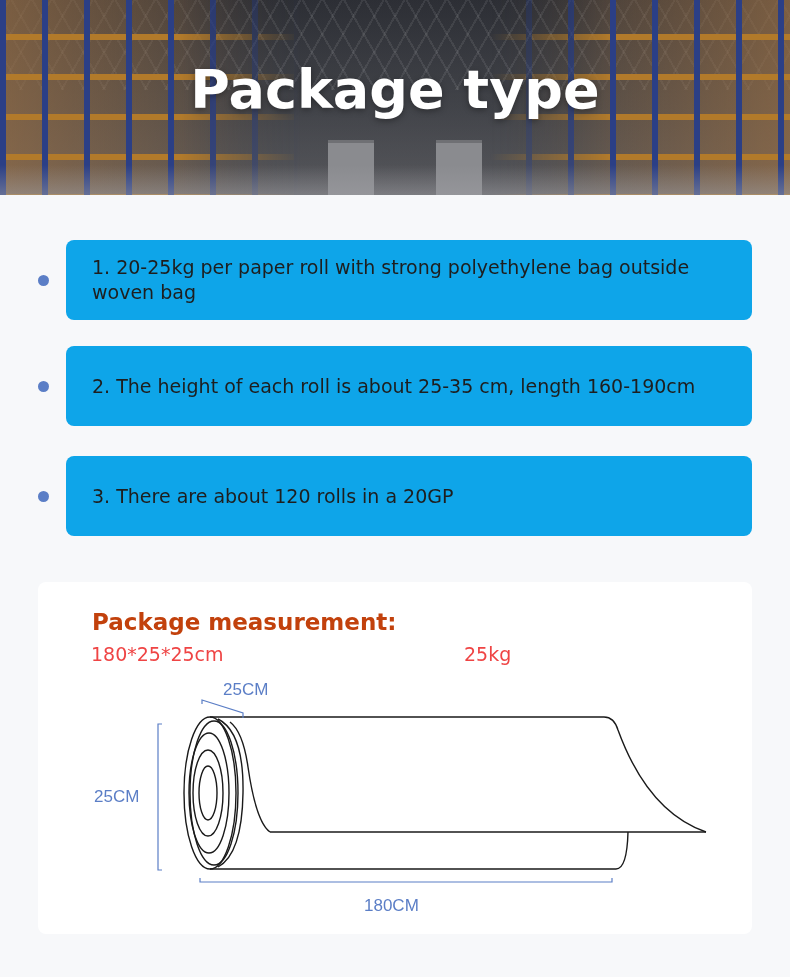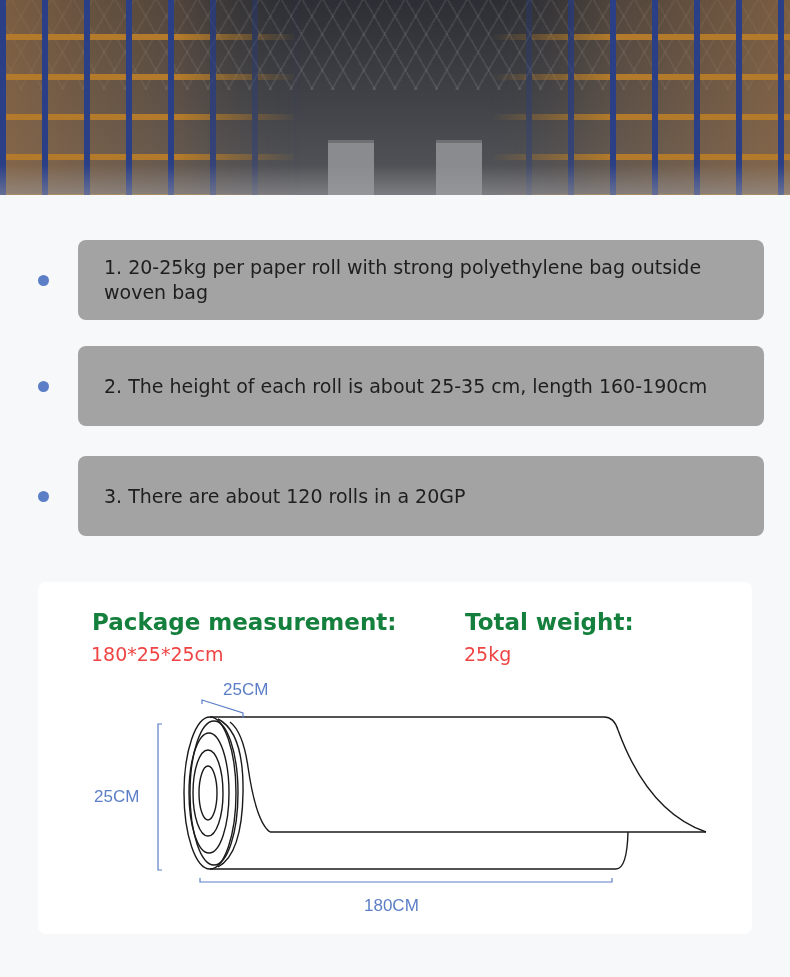--- a/index.html
+++ b/index.html
@@ -28,62 +28,62 @@
       linear-gradient(270deg, rgba(150,110,70,0.75), rgba(90,80,70,0.15));
     -webkit-mask-image: linear-gradient(270deg, #000 60%, transparent);
     mask-image: linear-gradient(270deg, #000 60%, transparent); }
   .hero .door { position:absolute; top:140px; width:46px; height:55px; background:#8a8b8f; border-top:3px solid #6f7074; }
   .hero .door.d1 { left:328px; } .hero .door.d2 { left:436px; }
   .hero .floor { position:absolute; left:0; bottom:0; width:790px; height:30px; background:linear-gradient(180deg, rgba(120,120,125,0), rgba(160,160,165,0.5)); }
   .hero h1 { position:absolute; left:0; top:58px; width:790px; text-align:center;
     font-family:"DejaVu Sans", sans-serif; font-weight:bold; font-size:54px; color:#fff; letter-spacing:0px;
     text-shadow:0 2px 6px rgba(0,0,0,0.35); }
 
-  .item { position:absolute; left:78px; width:686px; height:80px; background:#a3a3a3; border-radius:8px; }
+  .item { position:absolute; left:66px; width:686px; height:80px; background:#0ea5e9; border-radius:8px; }
   .item .text { position:absolute; left:26px; right:16px; top:50%; transform:translateY(-50%);
     font-size:19px; line-height:25px; color:#1e1e1e; }
   .dot { position:absolute; left:38px; width:11px; height:11px; border-radius:50%; background:#5b7ec6; }
 
   .card { position:absolute; left:38px; top:582px; width:714px; height:352px; background:#fff; border-radius:8px; }
-  .card .lbl { position:absolute; font-size:23px; font-weight:bold; color:#15803d; }
+  .card .lbl { position:absolute; font-size:23px; font-weight:bold; color:#c2410c; }
   .card .val { position:absolute; font-size:19px; color:#ef4444; }
   .card svg { position:absolute; left:0; top:0; }
   .dim { font-family:"Liberation Sans", sans-serif; font-size:17px; fill:#5b7ec6; }
 </style>
 </head>
 <body>
 
 <div class="hero">
   <div class="ceiling"></div>
   <div class="rack left"></div>
   <div class="rack right"></div>
   <div class="door d1"></div>
   <div class="door d2"></div>
   <div class="floor"></div>
+  <h1>Package type</h1>
 </div>
 
 <div class="dot" style="top:275px;"></div>
 <div class="item" style="top:240px;">
   <div class="text">1.   20-25kg per paper roll with strong polyethylene bag outside woven bag</div>
 </div>
 
 <div class="dot" style="top:381px;"></div>
 <div class="item" style="top:346px;">
   <div class="text">2. The height of each roll is about 25-35 cm, length 160-190cm</div>
 </div>
 
 <div class="dot" style="top:491px;"></div>
 <div class="item" style="top:456px;">
   <div class="text">3. There are about 120 rolls in a 20GP</div>
 </div>
 
 <div class="card">
   <div class="lbl" style="left:54px; top:27px;">Package measurement:</div>
   <div class="val" style="left:53px; top:61px;">180*25*25cm</div>
-  <div class="lbl" style="left:427px; top:27px;">Total weight:</div>
   <div class="val" style="left:426px; top:61px;">25kg</div>
 
   <svg width="714" height="352" viewBox="0 0 714 352">
 
     <g fill="none" stroke="#1a1a1a" stroke-width="1.4">
 
       <path d="M172 135 L566 135 Q576 135 580 148 Q610 230 668 250"></path>
 
       <path d="M232 250 L668 250"></path>
 

